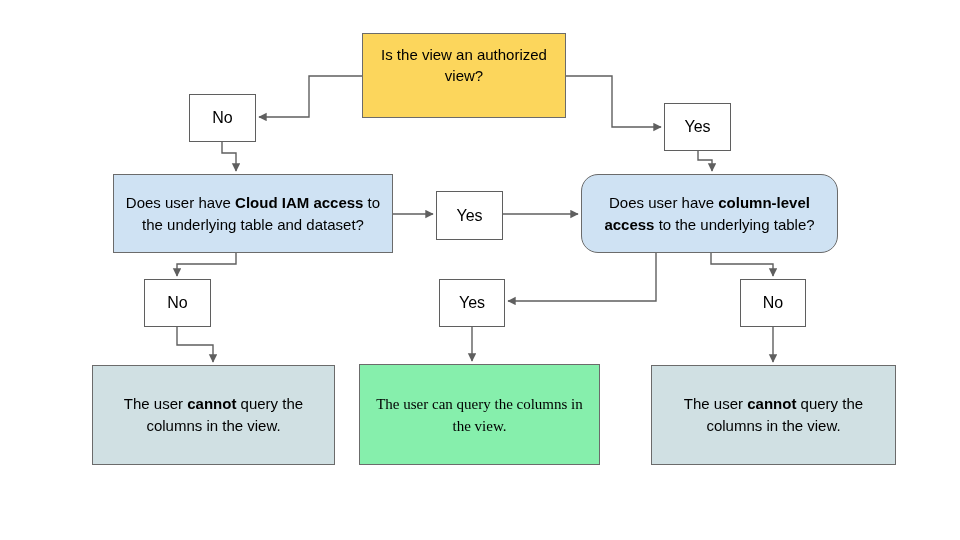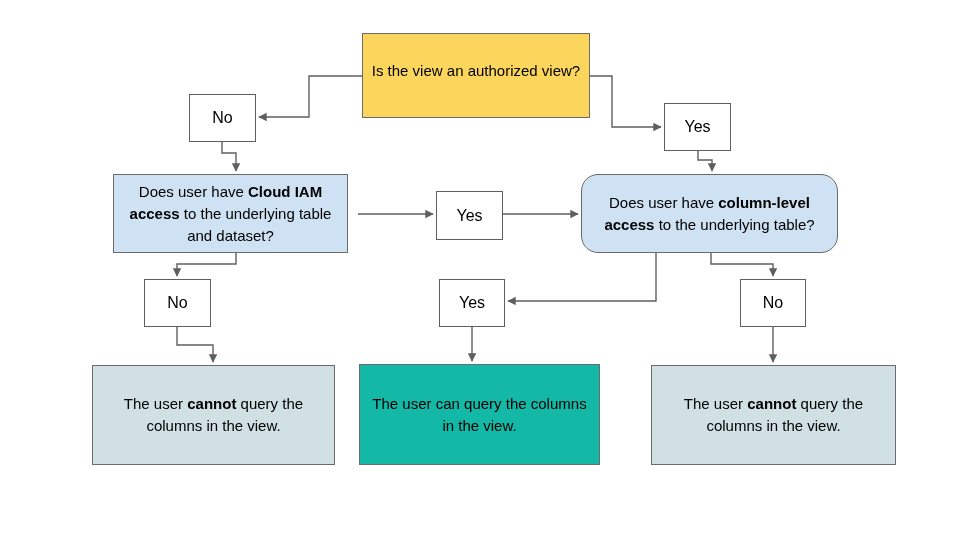--- a/index.html
+++ b/index.html
@@ -29,33 +29,33 @@
     border: 1px solid #6b6b6b;
     display: flex;
     align-items: center;
     justify-content: center;
     text-align: center;
     color: #000000;
     font-size: 15px;
     line-height: 22px;
   }
   .node.decision {
-    left: 362px; top: 33px; width: 228px; height: 85px;
+    left: 362px; top: 33px; width: 204px; height: 85px;
     align-items: flex-start;
-    padding-top: 26px;
+    padding-top: 10px;
     line-height: 21px;
   }
   .node.small {
     width: 67px; height: 48px;
     background: #ffffff;
     border-color: #5f5f5f;
     font-size: 16px;
   }
   .node.question {
-    width: 235px; height: 79px;
+    width: 280px; height: 79px;
     padding: 0 6px;
   }
   .node.outcome {
     width: 243px; height: 100px;
     padding: 0 10px;
   }
   #no-top   { left: 189px; top: 94px; }
   #yes-top  { left: 664px; top: 103px; }
   #blue-left  { left: 113px; top: 174px; }
   #yes-mid  { left: 436px; top: 191px; height: 49px; }
@@ -126,19 +126,19 @@
   <div class="node small" id="no-2">No</div>
 
   <div class="node small" id="yes-2">Yes</div>
 
   <div class="node small" id="no-3">No</div>
 
   <div class="node outcome" id="out-left" style="background-color: rgb(208, 224, 227);">
     <span><span>The user </span><b>cannot</b><span> query the columns in the view.</span></span>
   </div>
 
-  <div class="node outcome" id="out-mid" style="background-color: #14b8a6;">The user can query the columns in the view.</div>
+  <div class="node outcome" id="out-mid" style="background-color: #86efac; font-family: Liberation Serif, serif;">The user can query the columns in the view.</div>
 
   <div class="node outcome" id="out-right" style="background-color: rgb(208, 224, 227);">
     <span><span>The user </span><b>cannot</b><span> query the columns in the view.</span></span>
   </div>
 
 </div>
 
 </body></html>

